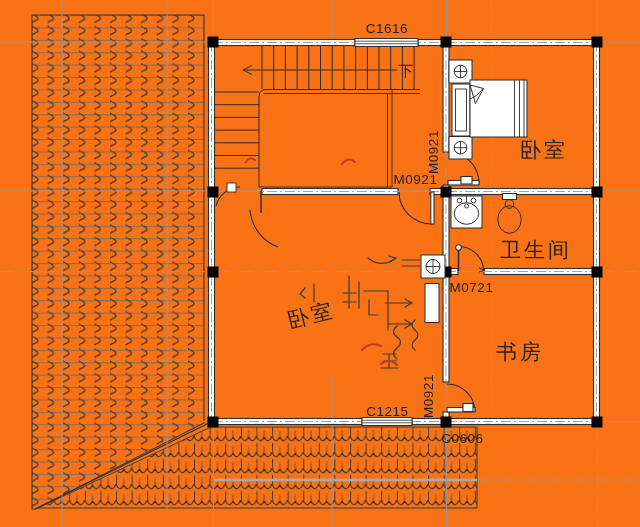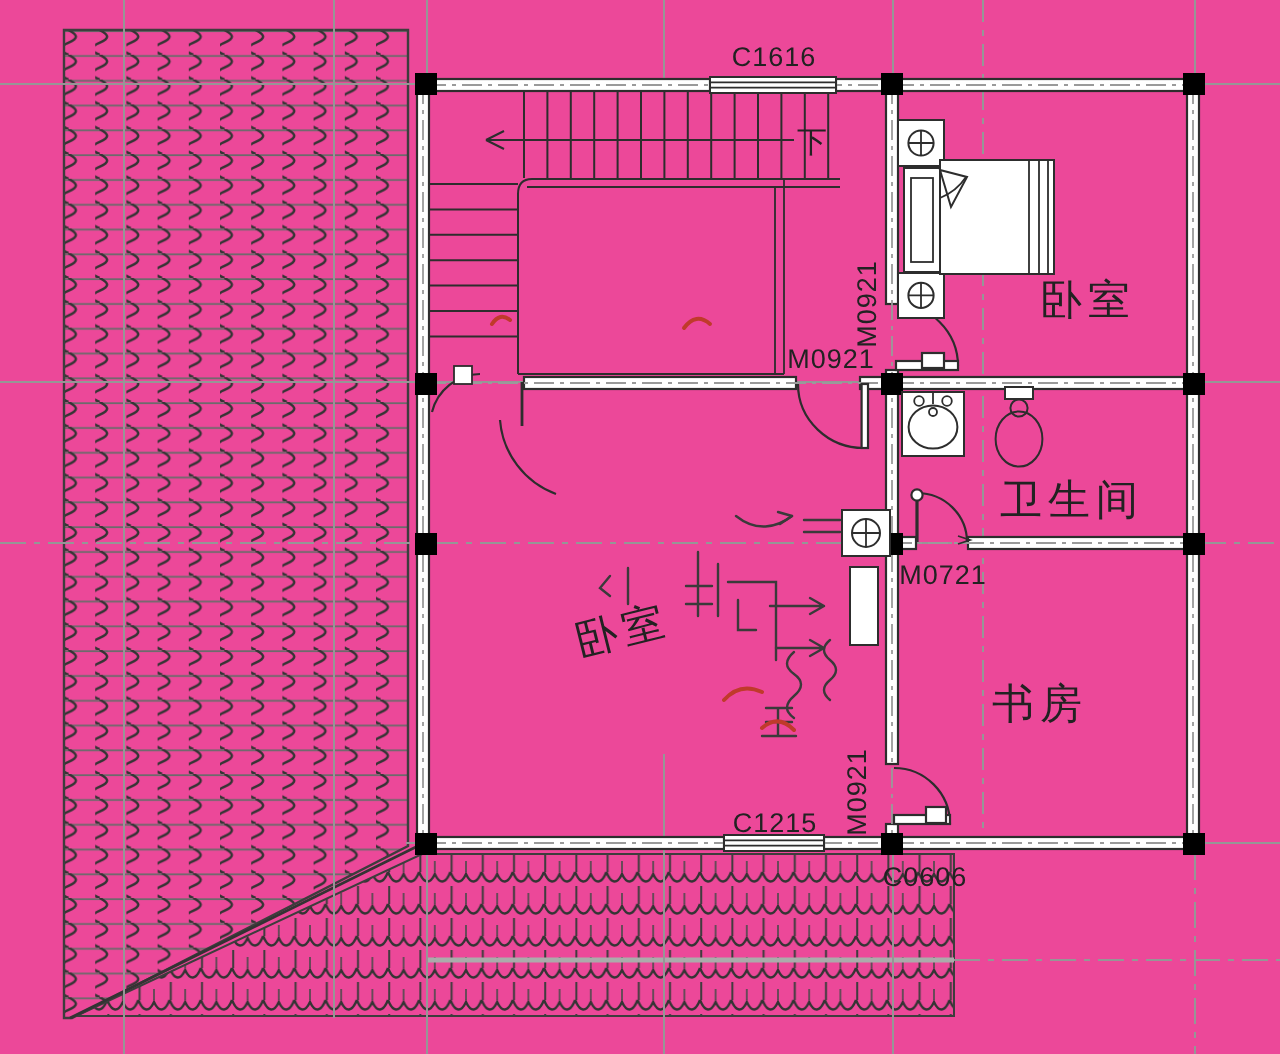--- a/index.html
+++ b/index.html
@@ -1,16 +1,16 @@
 <!DOCTYPE html>
 <html><head>
 <meta charset="utf-8">
 <style>
   html,body{margin:0;padding:0;background:#fbfbf9;}
-  .stage{width:640px;height:527px;position:relative;background:#ec4899;overflow:hidden;}
+  .stage{width:640px;height:527px;position:relative;background:#f97316;overflow:hidden;}
   svg{display:block;}
   .lbl{font-family:"Liberation Sans",sans-serif;fill:#222;}
   .code{font-size:13.5px;letter-spacing:0.5px;}
   .room{font-size:21px;letter-spacing:3px;}
 </style>
 </head>
 <body>
 
 <div class="stage">
 <svg width="640" height="527" viewBox="0 0 640 527">

